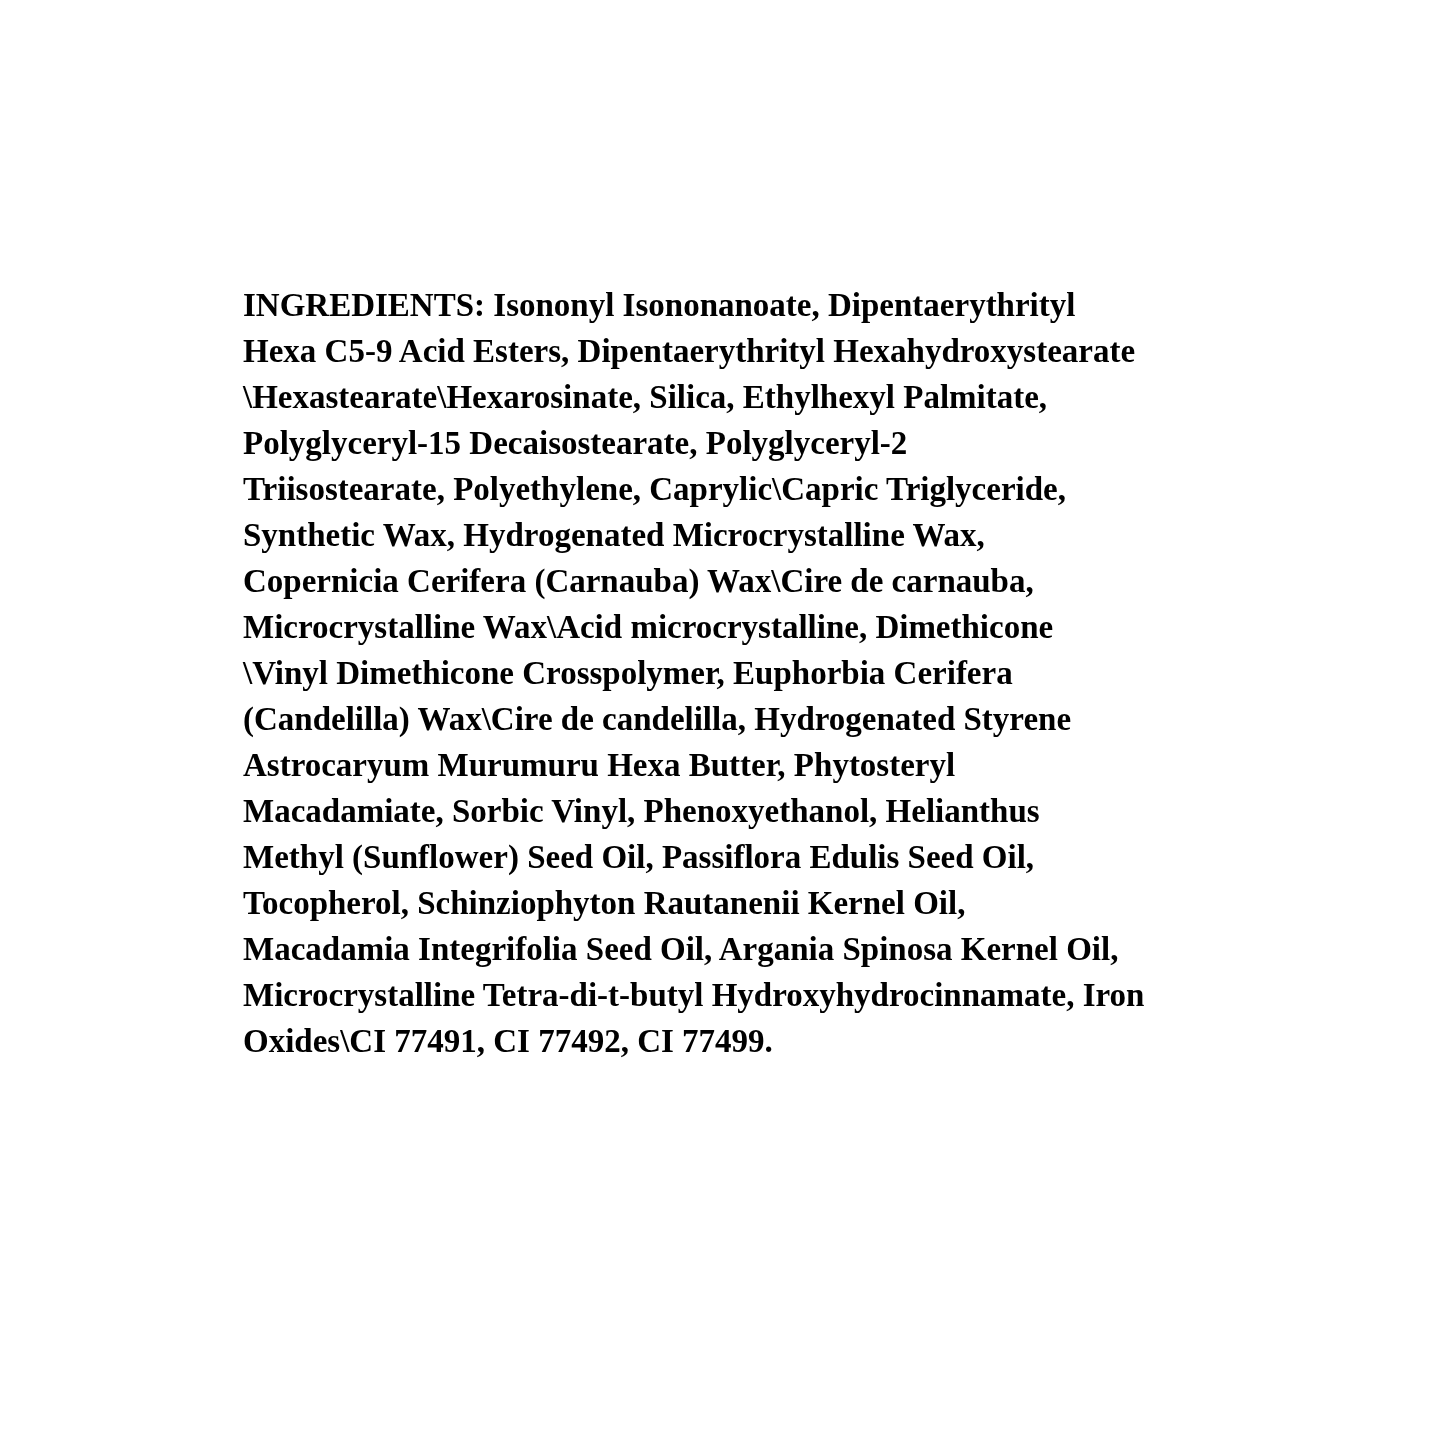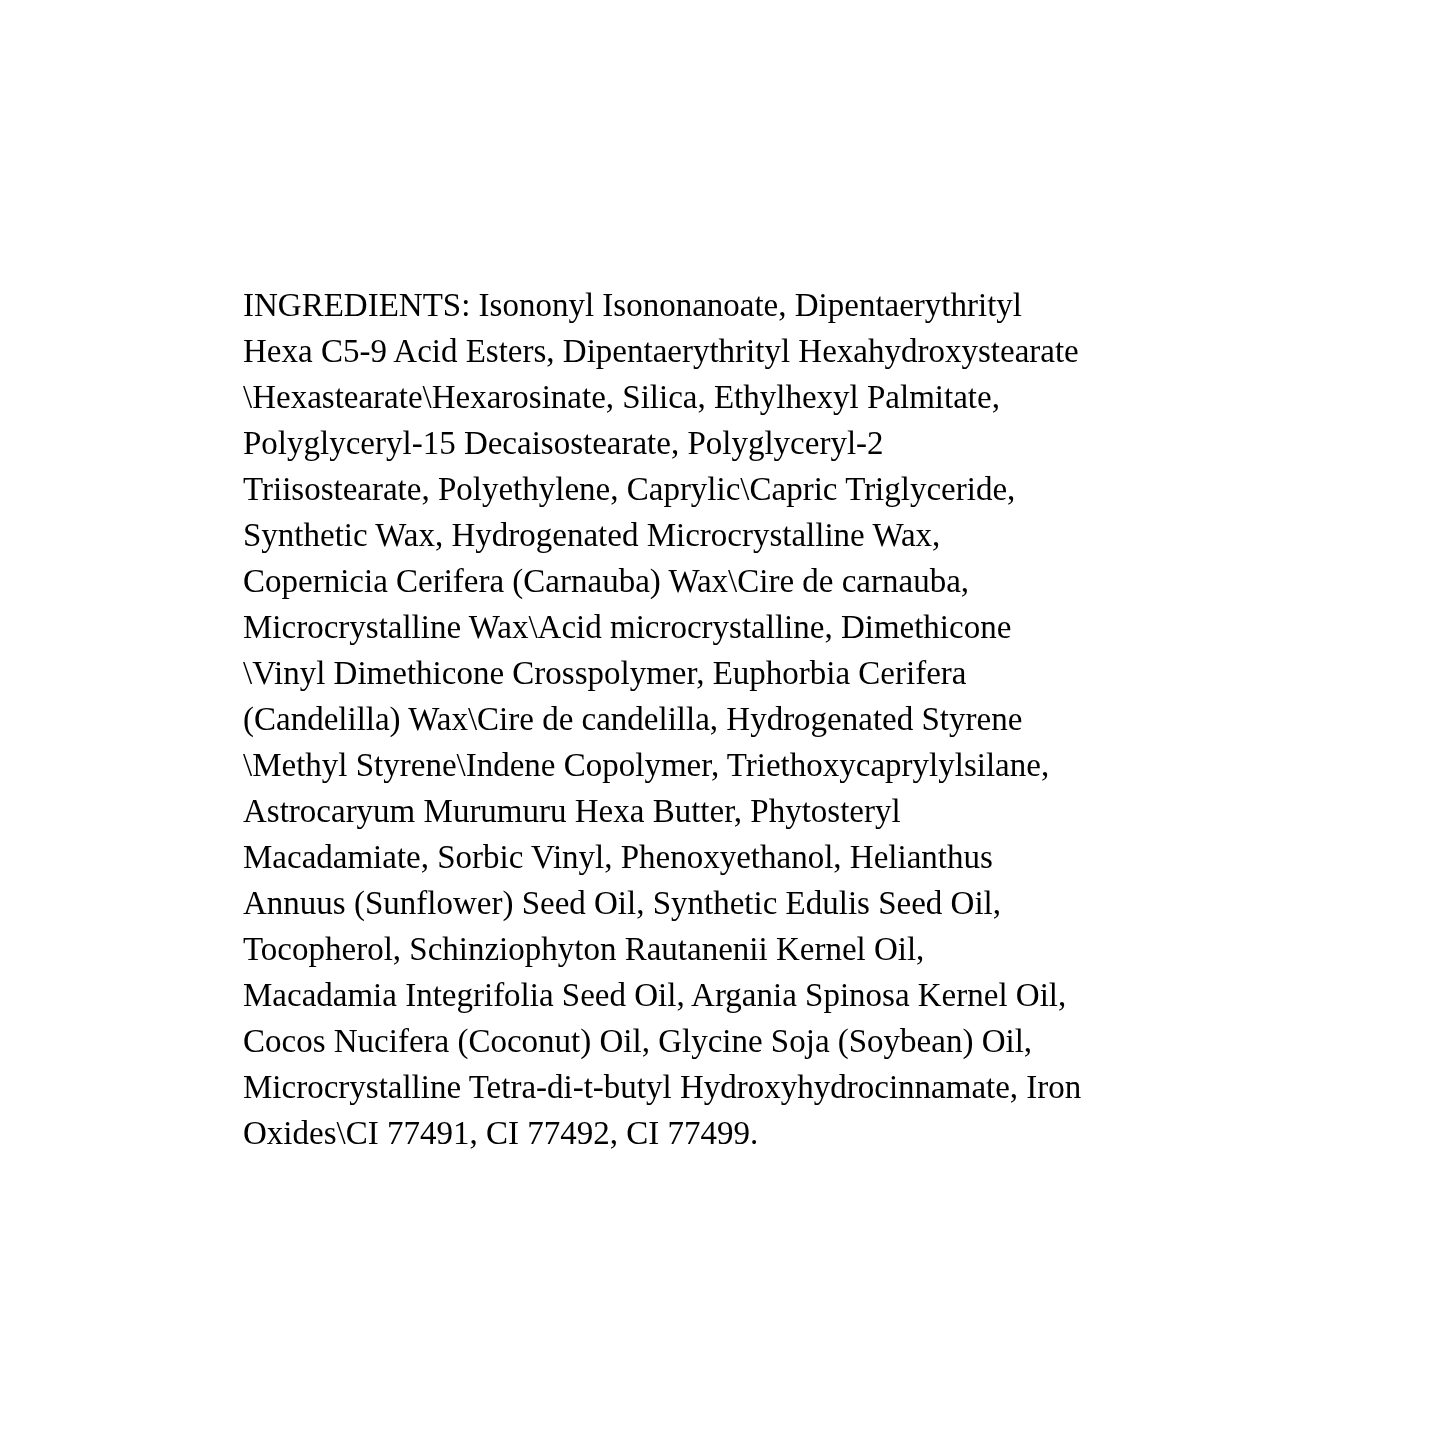--- a/index.html
+++ b/index.html
@@ -17,41 +17,40 @@
   .ingredients-block {
     position: absolute;
     left: 243px;
     top: 282px;
     width: 990px;
     color: #000000;
     font-size: 33px;
     line-height: 46px;
     letter-spacing: 0px;
     text-align: left;
+    font-weight: bold;
   }
   .ingredients-line {
     white-space: nowrap;
   }
 </style>
 </head>
 <body>
 
 <div class="ingredients-block">
   <div class="ingredients-line">INGREDIENTS: Isononyl Isononanoate, Dipentaerythrityl</div>
   <div class="ingredients-line">Hexa C5-9 Acid Esters, Dipentaerythrityl Hexahydroxystearate</div>
   <div class="ingredients-line">\Hexastearate\Hexarosinate, Silica, Ethylhexyl Palmitate,</div>
   <div class="ingredients-line">Polyglyceryl-15 Decaisostearate, Polyglyceryl-2</div>
   <div class="ingredients-line">Triisostearate, Polyethylene, Caprylic\Capric Triglyceride,</div>
   <div class="ingredients-line">Synthetic Wax, Hydrogenated Microcrystalline Wax,</div>
   <div class="ingredients-line">Copernicia Cerifera (Carnauba) Wax\Cire de carnauba,</div>
   <div class="ingredients-line">Microcrystalline Wax\Acid microcrystalline, Dimethicone</div>
   <div class="ingredients-line">\Vinyl Dimethicone Crosspolymer, Euphorbia Cerifera</div>
   <div class="ingredients-line">(Candelilla) Wax\Cire de candelilla, Hydrogenated Styrene</div>
-  <div class="ingredients-line">\Methyl Styrene\Indene Copolymer, Triethoxycaprylylsilane,</div>
   <div class="ingredients-line">Astrocaryum Murumuru Hexa Butter, Phytosteryl</div>
   <div class="ingredients-line">Macadamiate, Sorbic Vinyl, Phenoxyethanol, Helianthus</div>
-  <div class="ingredients-line">Annuus (Sunflower) Seed Oil, Synthetic Edulis Seed Oil,</div>
+  <div class="ingredients-line">Methyl (Sunflower) Seed Oil, Passiflora Edulis Seed Oil,</div>
   <div class="ingredients-line">Tocopherol, Schinziophyton Rautanenii Kernel Oil,</div>
   <div class="ingredients-line">Macadamia Integrifolia Seed Oil, Argania Spinosa Kernel Oil,</div>
-  <div class="ingredients-line">Cocos Nucifera (Coconut) Oil, Glycine Soja (Soybean) Oil,</div>
   <div class="ingredients-line">Microcrystalline Tetra-di-t-butyl Hydroxyhydrocinnamate, Iron</div>
   <div class="ingredients-line">Oxides\CI 77491, CI 77492, CI 77499.</div>
 </div>
 
 </body></html>

